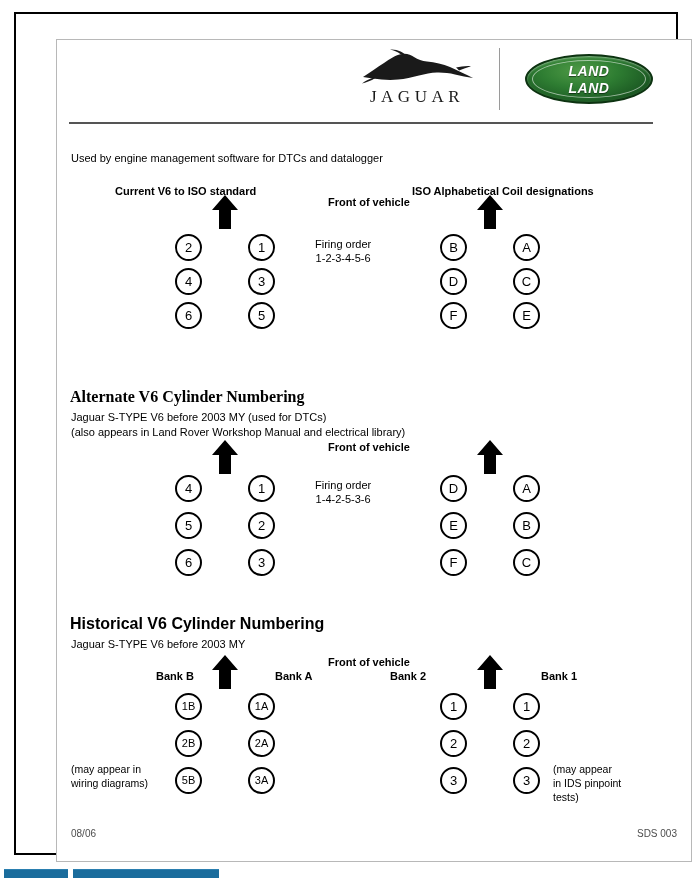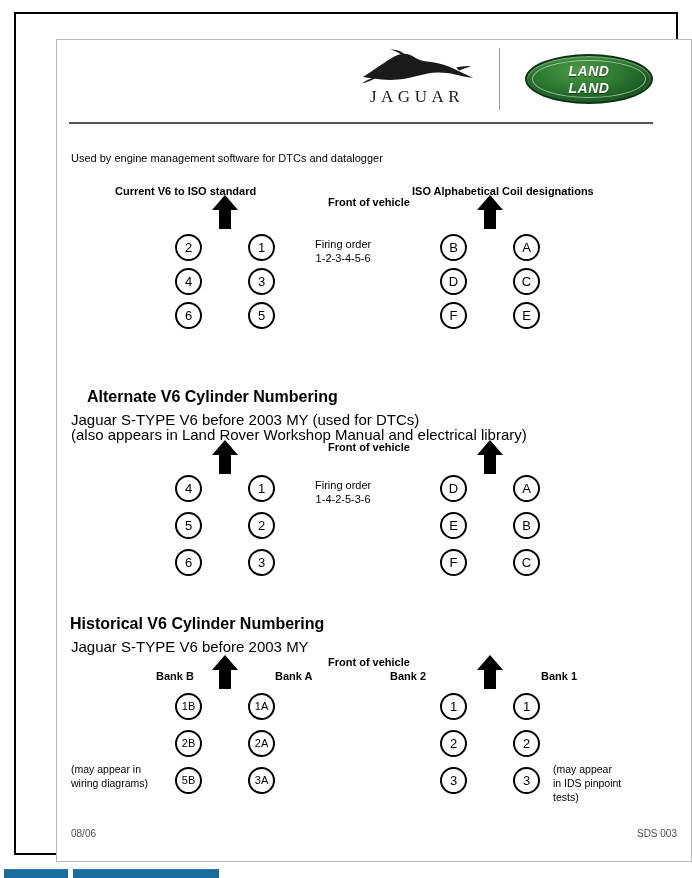--- a/index.html
+++ b/index.html
@@ -148,21 +148,21 @@
   }
 
   .sec-title {
     position: absolute;
     font-size: 16px;
     font-weight: bold;
     white-space: nowrap;
   }
   .sec-sub {
     position: absolute;
-    font-size: 15px;
+    font-size: 11px;
     white-space: nowrap;
   }
 
   
   .col-head {
     position: absolute;
     font-size: 11px;
     font-weight: bold;
     white-space: nowrap;
   }
@@ -316,21 +316,21 @@
       <div class="circ" style="left:191px; top:262px;">5</div>
 
       <div class="circ" style="left:383px; top:194px;">B</div>
       <div class="circ" style="left:383px; top:228px;">D</div>
       <div class="circ" style="left:383px; top:262px;">F</div>
 
       <div class="circ" style="left:456px; top:194px;">A</div>
       <div class="circ" style="left:456px; top:228px;">C</div>
       <div class="circ" style="left:456px; top:262px;">E</div>
 
-      <div class="sec-title" style="left:30px; top:348px;">Alternate V6 Cylinder Numbering</div>
+      <div class="sec-title" style="left:13px; top:348px;font-family:Liberation Serif, serif;">Alternate V6 Cylinder Numbering</div>
       <div class="sec-sub" style="left:14px; top:371px;">Jaguar S-TYPE V6 before 2003 MY (used for DTCs)</div>
       <div class="sec-sub" style="left:14px; top:386px;">(also appears in Land Rover Workshop Manual and electrical library)</div>
 
       <div class="front-label" style="left:255px; top:401px;">Front of vehicle</div>
 
       <div class="arrow" style="left:155px; top:400px;">
         <svg width="26" height="34" viewBox="0 0 26 34">
             <polygon points="13,0 26,15 19,15 19,34 7,34 7,15 0,15" fill="#000"></polygon>
           </svg>
       </div>

